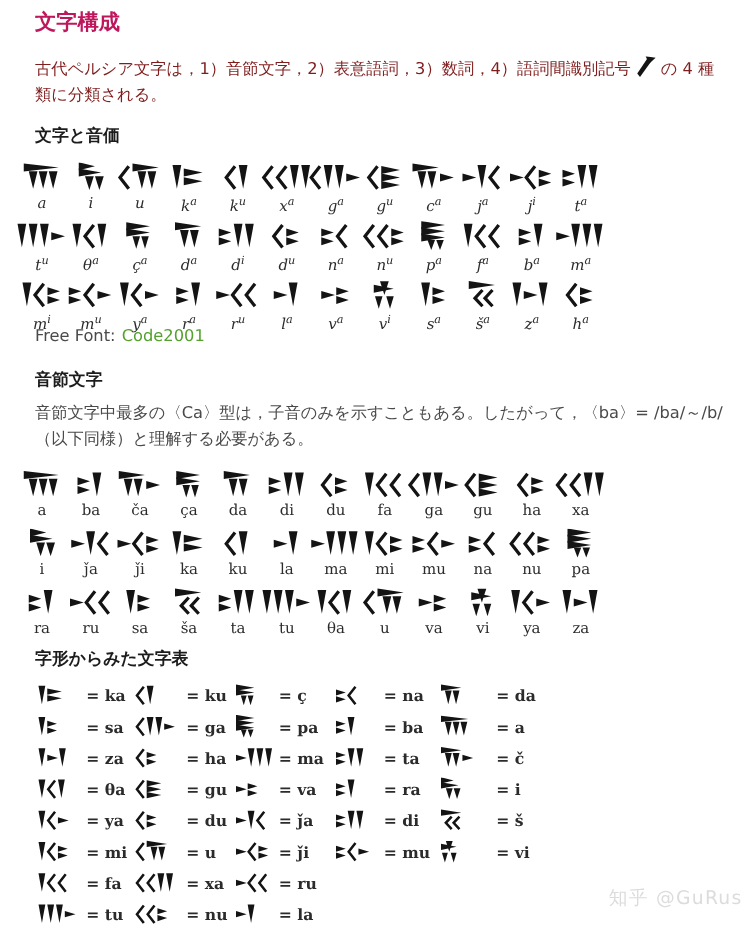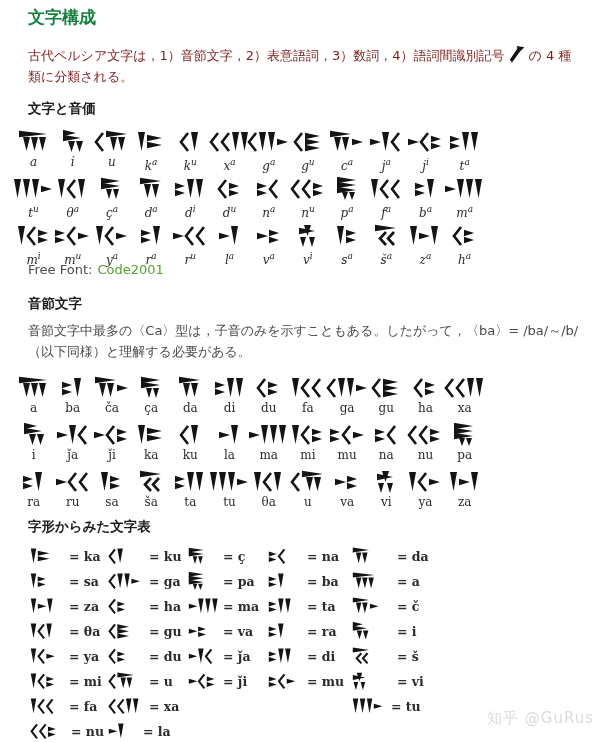--- a/index.html
+++ b/index.html
@@ -1,18 +1,18 @@
 <!DOCTYPE html>
 <html><head>
 <meta charset="utf-8">
 <style>
   html,body{margin:0;padding:0;background:#ffffff;}
   .page{position:relative;width:604px;height:742px;background:#fff;overflow:hidden;
         font-family:"DejaVu Sans","Liberation Sans",sans-serif;}
-  .h1{position:absolute;left:28px;top:6px;font-size:17px;font-weight:bold;color:#15803d;}
+  .h1{position:absolute;left:28px;top:6px;font-size:17px;font-weight:bold;color:#be185d;}
   .intro{position:absolute;left:28px;top:45px;width:556px;font-size:13px;line-height:21px;color:#7f1d1d;}
   .divider-svg{vertical-align:-3px;margin:0 4px;}
   .h2{position:absolute;font-size:13.5px;font-weight:bold;color:#1c1c1c;}
   #h2-phonetic{left:28px;top:100px;}
   #h2-syllabic{left:28px;top:295px;}
   #h2-shapes{left:28px;top:518px;}
   .cgrid{position:absolute;left:14px;display:grid;grid-template-columns:repeat(12,39.2px);row-gap:5px;}
   #phonetic-grid{top:128px;}
   #syllabary-grid{top:374px;}
   .cell{display:flex;flex-direction:column;align-items:center;}
@@ -1146,20 +1146,30 @@
         <span class="sglyph col1">
           <svg width="32.8" height="18.7" viewBox="0 0 42 24" fill="#141414">
             <path d="M9 3L2 12L9 21" fill="none" stroke="#141414" stroke-width="2.6"></path>
             <path d="M20 3L13 12L20 21" fill="none" stroke="#141414" stroke-width="2.6"></path>
             <path d="M23 2L30 2L26.5 21Z"></path>
             <path d="M32 2L39 2L35.5 21Z"></path>
           </svg>
         </span>
         <span class="slbl">= xa</span>
       </div>
+      <div class="scell">
+        <span class="sglyph col2">
+          <svg width="28.1" height="18.7" viewBox="0 0 36 24" fill="#141414">
+            <path d="M1 8.8L1 15.2L12 12Z"></path>
+            <path d="M21 3L14 12L21 21" fill="none" stroke="#141414" stroke-width="2.6"></path>
+            <path d="M32 3L25 12L32 21" fill="none" stroke="#141414" stroke-width="2.6"></path>
+          </svg>
+        </span>
+        <span class="slbl">= ru</span>
+      </div>
       <div class="scell"></div>
       <div class="scell"></div>
       <div class="scell">
         <span class="sglyph col0">
           <svg width="32.0" height="18.7" viewBox="0 0 41 24" fill="#141414">
             <path d="M1 2L8 2L4.5 21Z"></path>
             <path d="M10 2L17 2L13.5 21Z"></path>
             <path d="M19 2L26 2L22.5 21Z"></path>
             <path d="M28 8.8L28 15.2L39 12Z"></path>
           </svg>

